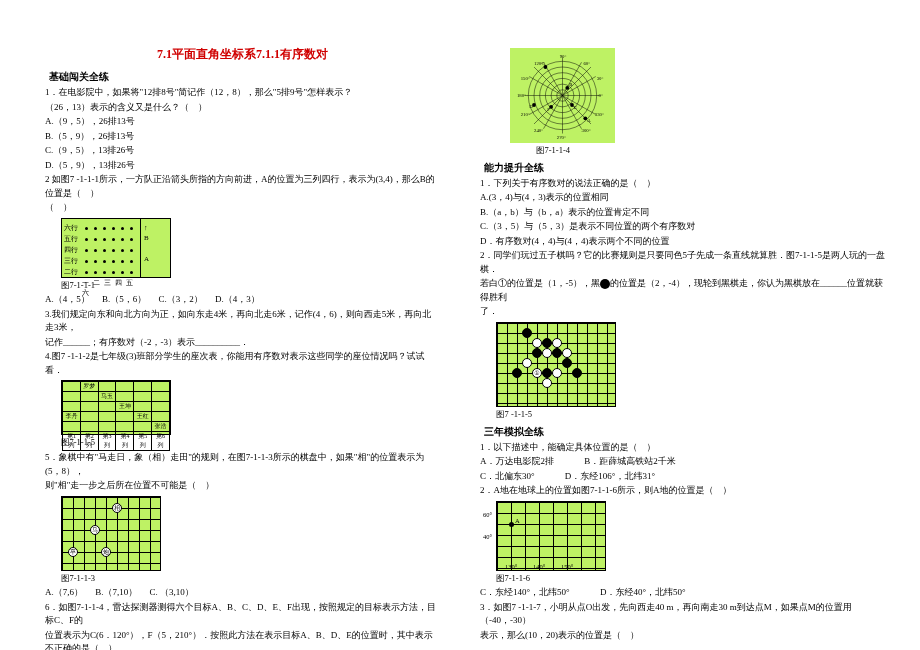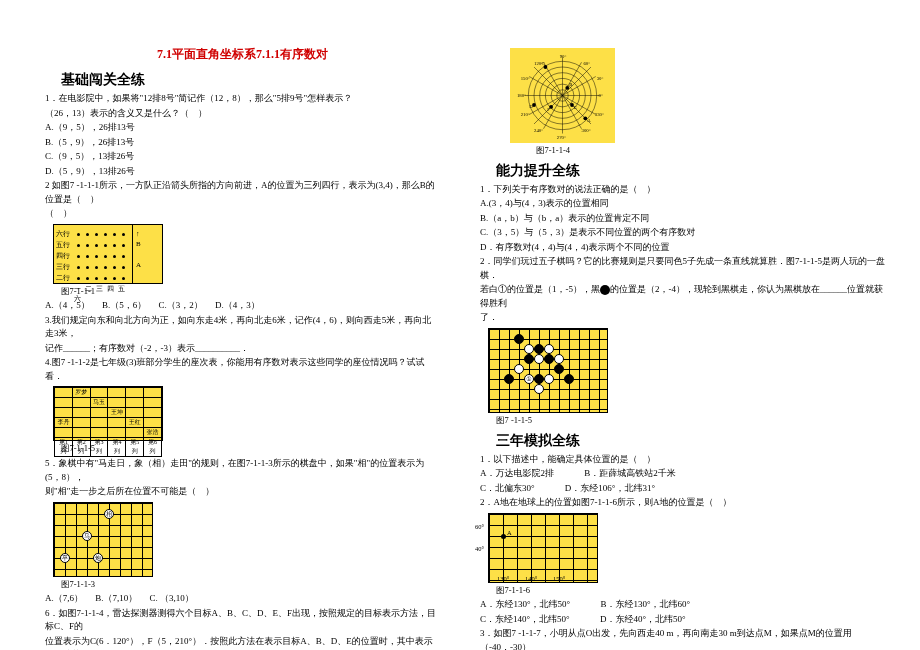--- a/index.html
+++ b/index.html
@@ -20,30 +20,30 @@
     .col2 { padding: 45px 35px 10px 20px; }
     .title {
       text-align: center;
       font-weight: bold;
       font-size: 12px;
       color: #d00000;
       margin-bottom: 6px;
     }
     .section {
       font-weight: bold;
-      font-size: 14px;
-      margin: 3px 16px 2px;
+      font-size: 10px;
+      margin: 3px 4px 2px;
     }
     p { margin-bottom: 1px; }
     .opts span { margin-right: 10px; }
     .opts-wide span { margin-right: 28px; }
     .fig {
       border: 1px solid #000;
-      background: #fde047;
-      margin: 3px 0 1px 8px;
+      background: #bef264;
+      margin: 3px 0 1px 16px;
       position: relative;
     }
     .fig-label { margin: 1px 0 2px 16px; font-size: 8.5px; }
     .dots-fig { width: 110px; height: 60px; }
     .table-fig { width: 110px; height: 55px; }
     .chess-fig { width: 100px; height: 75px; }
     .radar-fig { width: 105px; height: 95px; margin-left: 30px; border: none; }
     .go-fig { width: 120px; height: 85px; }
     .grid-fig { width: 110px; height: 70px; }
     
@@ -349,22 +349,18 @@
       <span class="glabel" style="left:-14px;top:30px">40°</span>
       <span class="glabel" style="left:8px;top:60px">130°</span>
       <span class="glabel" style="left:36px;top:60px">140°</span>
       <span class="glabel" style="left:64px;top:60px">150°</span>
       <div class="gdot" style="left:12px;top:20px"></div>
       <span class="glabel" style="left:18px;top:14px">A</span>
     </div>
   </div>
   <p class="fig-label">图7-1-1-6</p>
   <p class="opts-wide">
-    <span>A．东经130°，北纬50°</span>
-    <span>B．东经130°，北纬60°</span>
-  </p>
-  <p class="opts-wide">
     <span>C．东经140°，北纬50°</span>
     <span>D．东经40°，北纬50°</span>
   </p>
   <p>3．如图7 -1-1-7，小明从点O出发，先向西走40 m，再向南走30 m到达点M，如果点M的位置用（-40，-30）</p>
   <p>表示，那么(10，20)表示的位置是（　）</p>
 </div>
 
 </body></html>

